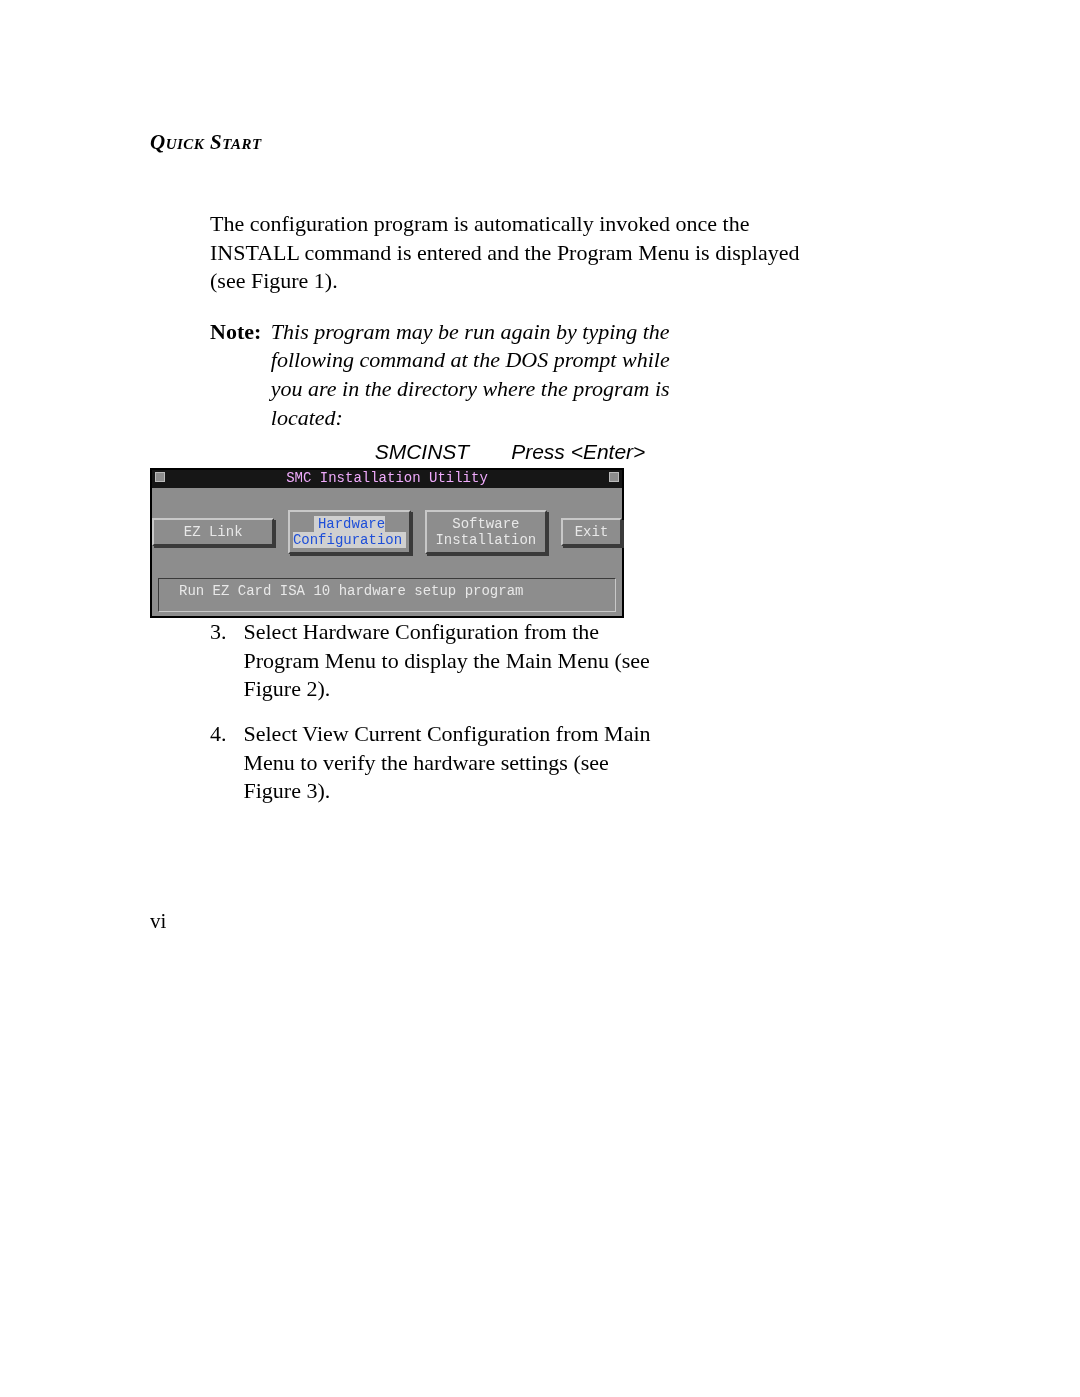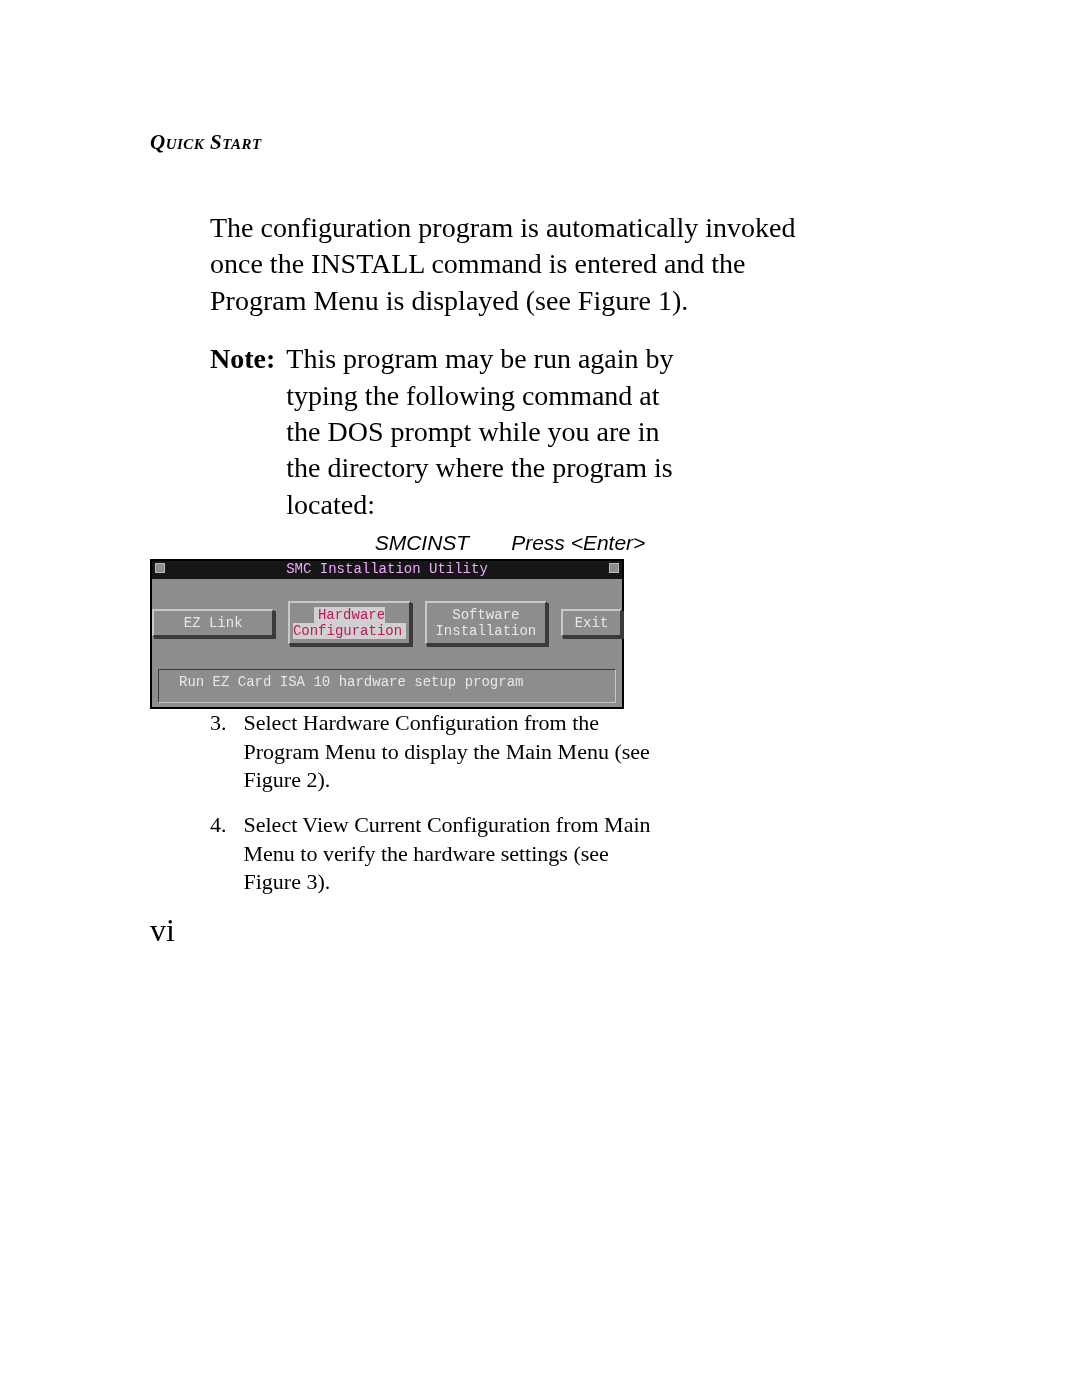--- a/index.html
+++ b/index.html
@@ -22,27 +22,27 @@
     font-style: italic;
     font-weight: bold;
     font-variant: small-caps;
     font-size: 21px;
     letter-spacing: 0.5px;
     margin-bottom: 55px;
   }
   .body-text {
     margin-left: 60px;
     margin-right: 120px;
-    font-size: 28px;
+    font-size: 22px;
     line-height: 1.3;
   }
   .para1 { margin-bottom: 22px; }
   .note-block { margin-bottom: 8px; }
   .note-label { font-weight: bold; display:inline-block; vertical-align: top; }
-  .note-text { display:inline-block; vertical-align: top; width: 400px; margin-left: 4px; }
+  .note-text { display:inline-block; vertical-align: top; width: 400px; margin-left: 4px; font-style: italic; }
   .cmdline {
     font-family: Arial, Helvetica, sans-serif;
     font-size: 21px;
     text-align: center;
     margin: 6px 0 4px -50px;
     font-style: italic;
   }
 
   
   .figure-wrap {
@@ -90,21 +90,21 @@
     border-top: 2px solid #c8c8c8;
     border-left: 2px solid #c8c8c8;
     border-right: 2px solid #3a3a3a;
     border-bottom: 2px solid #3a3a3a;
     box-shadow: 2px 2px 0 #3a3a3a;
     text-align: center;
     padding: 4px 0;
     color: #e8e8e8;
   }
   .dos-btn.selected span {
-    color: #be185d;
+    color: #1d4ed8;
     background: #d0d0d0;
     padding: 0 4px;
   }
   .dos-btn.exit { width: 130px; }
   .dos-status {
     border-top: 1px solid #3a3a3a;
     border-left: 1px solid #3a3a3a;
     border-right: 1px solid #c8c8c8;
     border-bottom: 1px solid #c8c8c8;
     margin: 0 6px 4px 6px;
@@ -126,22 +126,22 @@
     font-size: 22px;
     line-height: 1.3;
   }
   .list-item { margin-bottom: 16px; }
   .li-num { display: inline-block; width: 28px; vertical-align: top; }
   .li-body { display: inline-block; vertical-align: top; width: 420px; }
 
   .pagenum {
     position: absolute;
     left: 150px;
-    bottom: 448px;
-    font-size: 32px;
+    bottom: 463px;
+    font-size: 21px;
     font-family: "Times New Roman", Times, serif;
   }
 </style>
 </head>
 <body>
 
 <div class="page">
 
   <div class="header">Quick Start</div>
 

